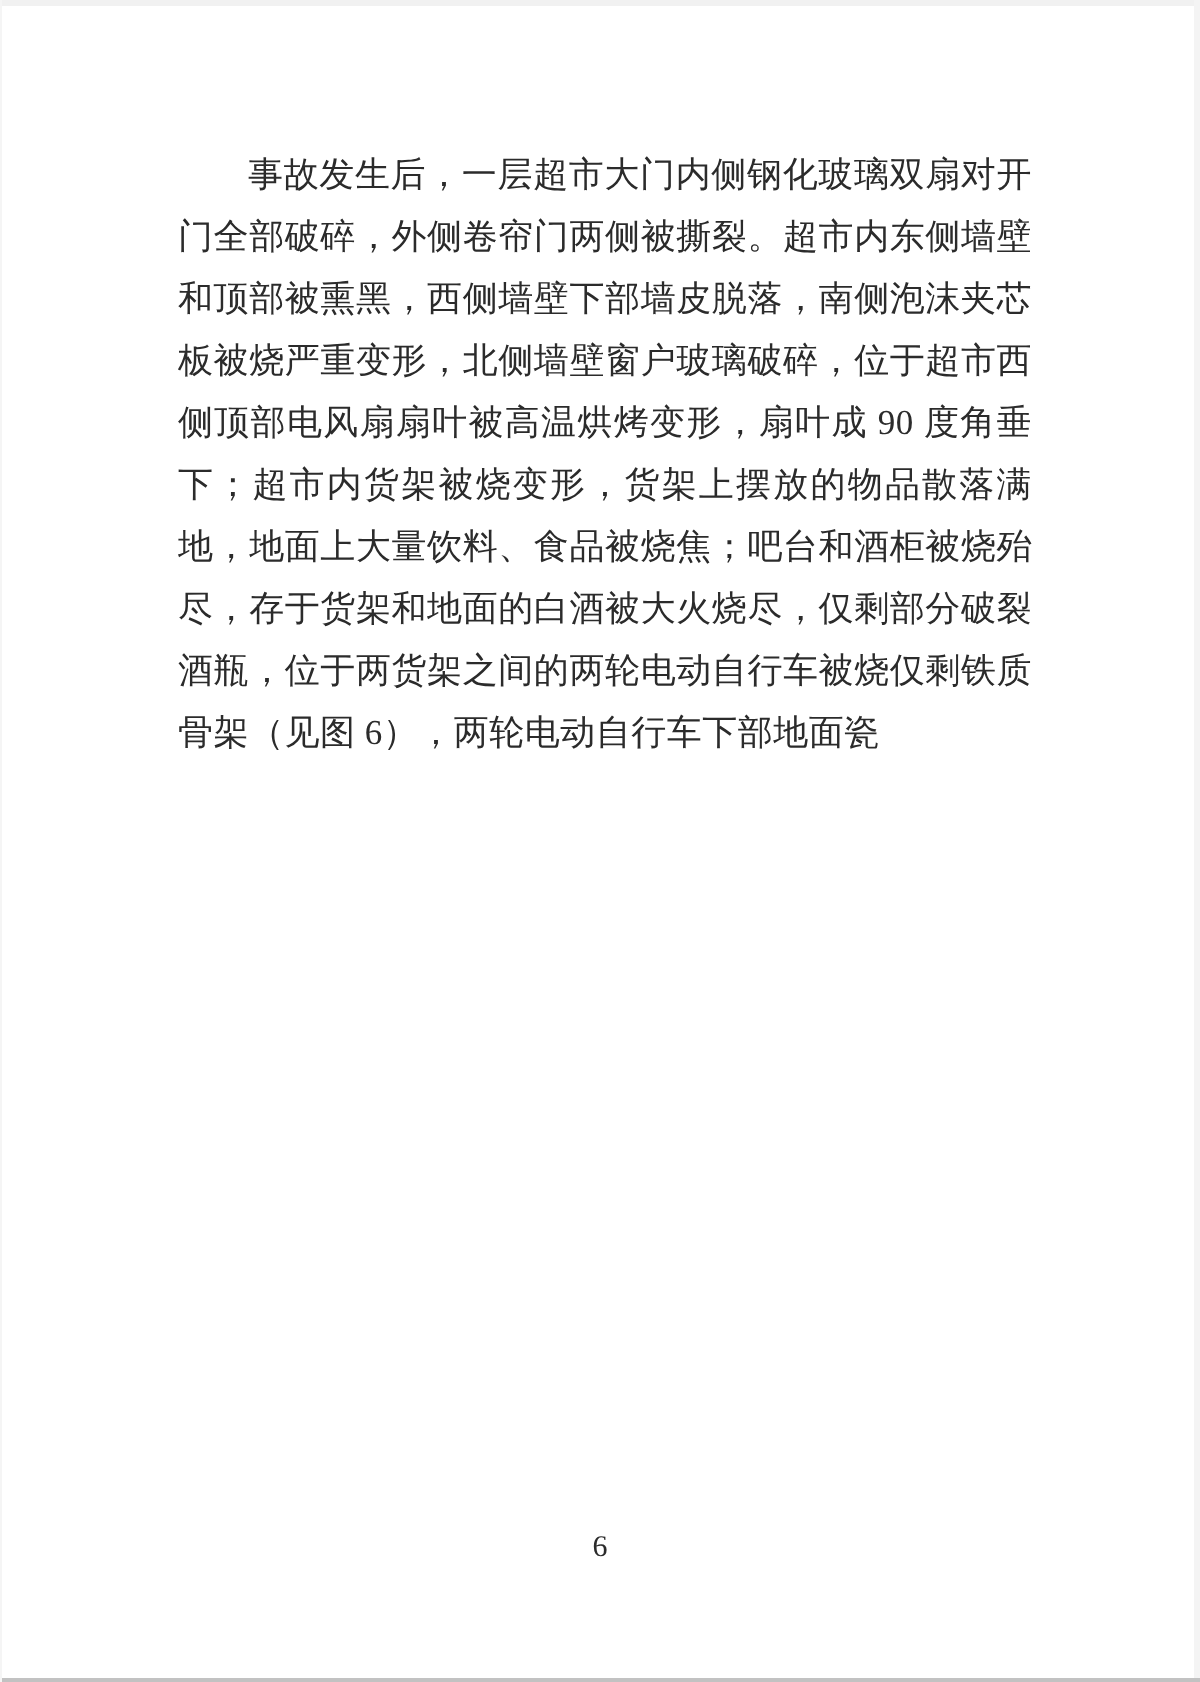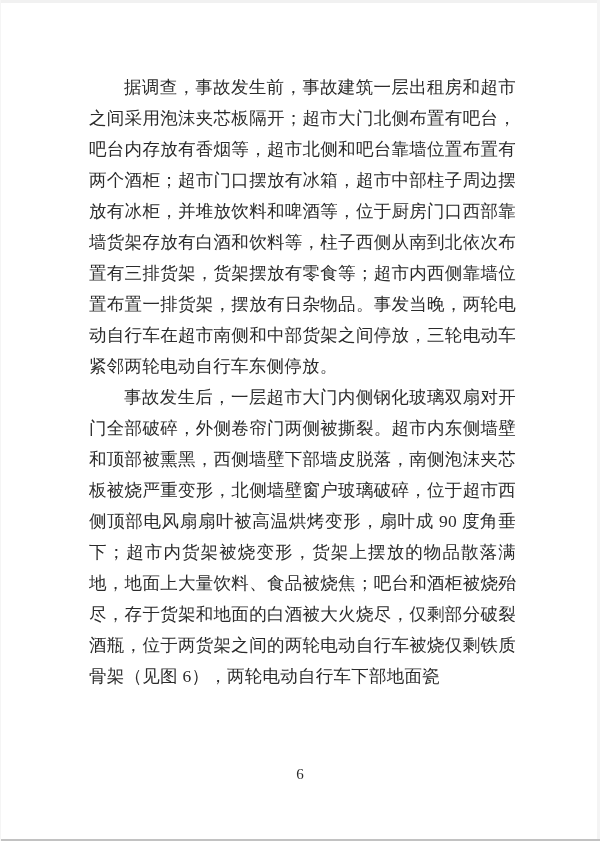--- a/index.html
+++ b/index.html
@@ -71,17 +71,16 @@
 </style>
 </head>
 <body>
 
 <div class="edge-top"></div>
 <div class="edge-right"></div>
 <div class="edge-bottom"></div>
 <div class="edge-left"></div>
 
 <div class="text-block">
-  <p class="para indent">据调查，事故发生前，事故建筑一层出租房和超市之间采用泡沫夹芯板隔开；超市大门北侧布置有吧台，吧台内存放有香烟等，超市北侧和吧台靠墙位置布置有两个酒柜；超市门口摆放有冰箱，超市中部柱子周边摆放有冰柜，并堆放饮料和啤酒等，位于厨房门口西部靠墙货架存放有白酒和饮料等，柱子西侧从南到北依次布置有三排货架，货架摆放有零食等；超市内西侧靠墙位置布置一排货架，摆放有日杂物品。事发当晚，两轮电动自行车在超市南侧和中部货架之间停放，三轮电动车紧邻两轮电动自行车东侧停放。</p>
   <p class="para indent">事故发生后，一层超市大门内侧钢化玻璃双扇对开门全部破碎，外侧卷帘门两侧被撕裂。超市内东侧墙壁和顶部被熏黑，西侧墙壁下部墙皮脱落，南侧泡沫夹芯板被烧严重变形，北侧墙壁窗户玻璃破碎，位于超市西侧顶部电风扇扇叶被高温烘烤变形，扇叶成 90 度角垂下；超市内货架被烧变形，货架上摆放的物品散落满地，地面上大量饮料、食品被烧焦；吧台和酒柜被烧殆尽，存于货架和地面的白酒被大火烧尽，仅剩部分破裂酒瓶，位于两货架之间的两轮电动自行车被烧仅剩铁质骨架（见图 6），两轮电动自行车下部地面瓷</p>
 </div>
 
 <div class="page-number">6</div>
 
 </body></html>

